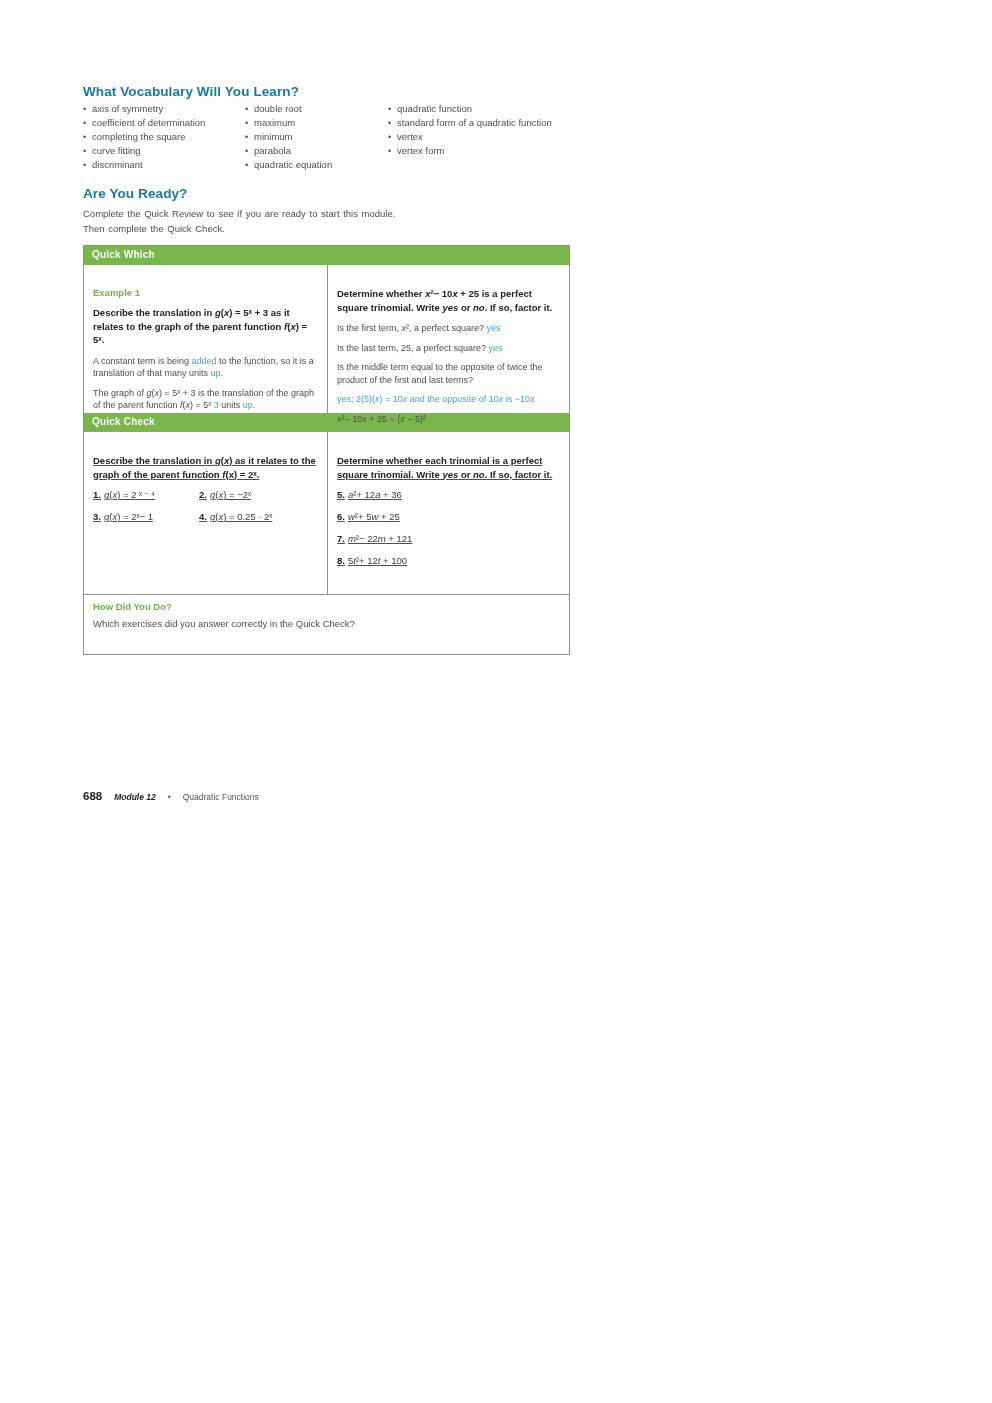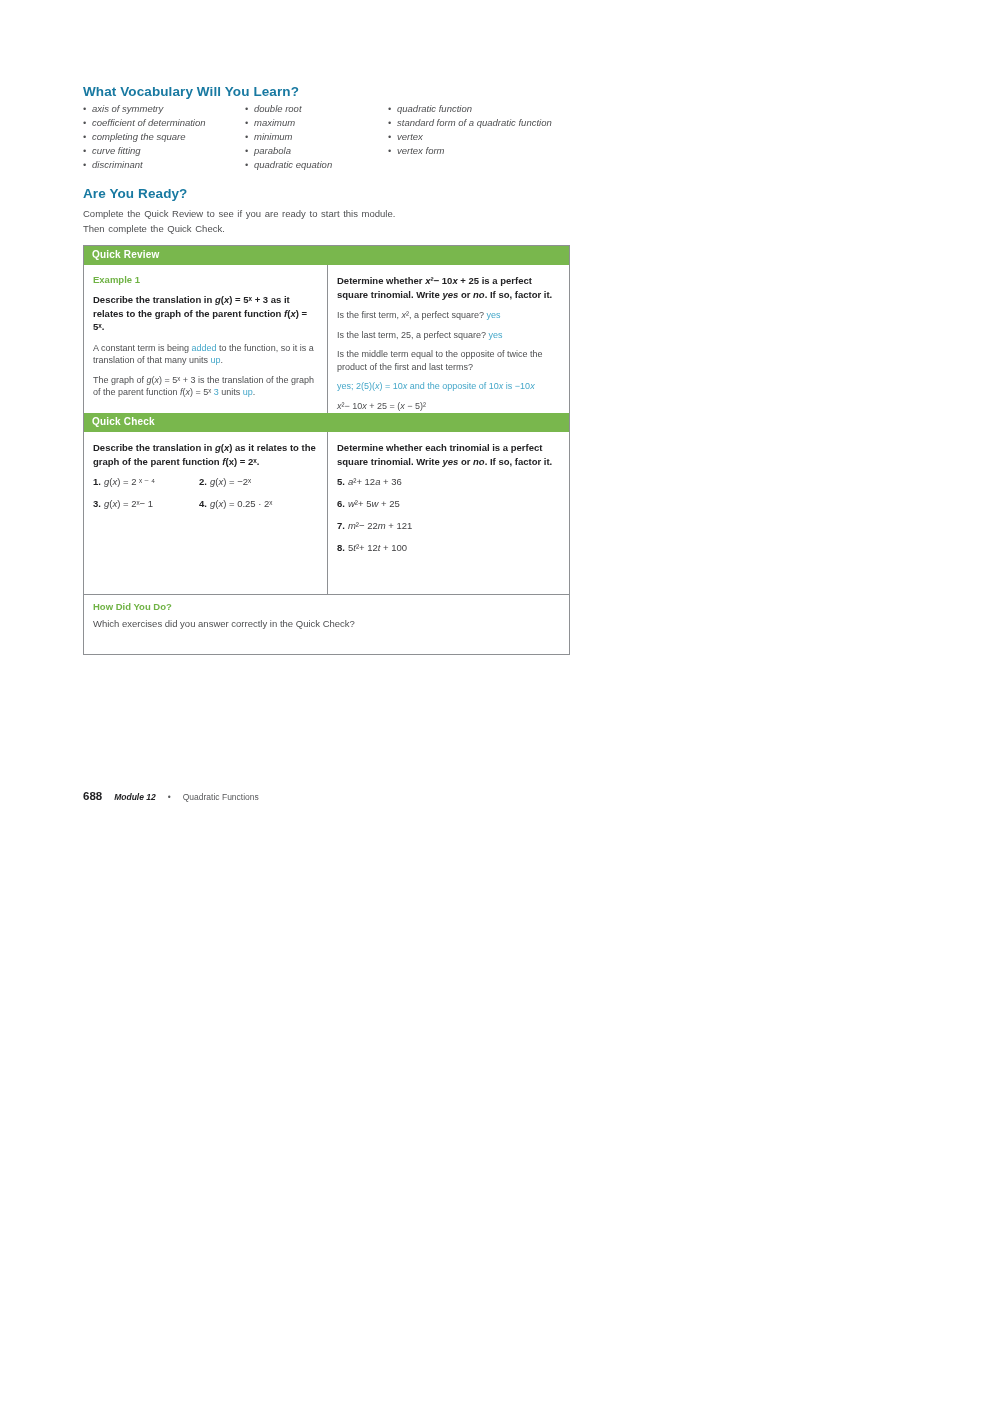--- a/index.html
+++ b/index.html
@@ -25,21 +25,20 @@
   }
   #vocab-title { top: 84px; }
   #ready-title { top: 186px; }
 
   
   .vocab-cols {
     position: absolute;
     left: 83px;
     top: 102px;
     display: flex;
-    font-style: italic;
   }
   .vcol { list-style: none; }
   .vcol.c1 { width: 162px; }
   .vcol.c2 { width: 143px; }
   .vcol.c3 { width: 170px; }
   .vitem {
     position: relative;
     padding-left: 9px;
     font-size: 9.5px;
     line-height: 14px;
@@ -78,22 +77,22 @@
     background: #79b74d;
     color: #ffffff;
     font-size: 10px;
     font-weight: bold;
     padding: 3px 8px 4px 8px;
     height: 19px;
     letter-spacing: 0.2px;
   }
   .trow { display: flex; }
   .trow.review { height: 148px; }
-  .trow.check { height: 162px; }
-  .cell { padding: 9px 9px; }
+  .trow.check { height: 162px; text-decoration: underline; }
+  .cell { padding: 22px 9px; }
   .cell.left { width: 244px; border-right: 1px solid #8e9093; }
   .cell.right { flex: 1; }
 
   .example-label {
     color: #6fb244;
     font-weight: bold;
     font-size: 9.5px;
     margin-bottom: 8px;
   }
   .problem {
@@ -181,21 +180,21 @@
   </div>
 
   <h2 id="ready-title" class="teal-heading">Are You Ready?</h2>
   <div class="ready-para">
     <div>Complete the Quick Review to see if you are ready to start this module.</div>
     <div>Then complete the Quick Check.</div>
   </div>
 
   <section class="review-table">
 
-    <div class="bar">Quick Review</div>
+    <div class="bar">Quick Which</div>
 
     <div class="trow review">
       <div class="cell left">
         <div class="example-label">Example 1</div>
         <div class="problem"><span>Describe the translation in </span><span class="seg-i">g</span><span>(</span><span class="seg-i">x</span><span>) = 5ˣ + 3 as it relates to the graph of the parent function </span><span class="seg-i">f</span><span>(</span><span class="seg-i">x</span><span>) = 5ˣ.</span></div>
         <p class="body-line"><span>A constant term is being </span><span class="seg-blue">added</span><span> to the function, so it is a translation of that many units </span><span class="seg-blue">up</span><span>.</span></p>
         <p class="body-line"><span>The graph of </span><span class="seg-i">g</span><span>(</span><span class="seg-i">x</span><span>) = 5ˣ + 3 is the translation of the graph of the parent function </span><span class="seg-i">f</span><span>(</span><span class="seg-i">x</span><span>) = 5ˣ </span><span class="seg-blue">3</span><span> units </span><span class="seg-blue">up</span><span>.</span></p>
       </div>
       <div class="cell right">
         <div class="problem"><span>Determine whether </span><span class="seg-i">x</span><span>²− 10</span><span class="seg-i">x</span><span> + 25 is a perfect square trinomial. Write </span><span class="seg-i">yes</span><span> or </span><span class="seg-i">no</span><span>. If so, factor it.</span></div>

